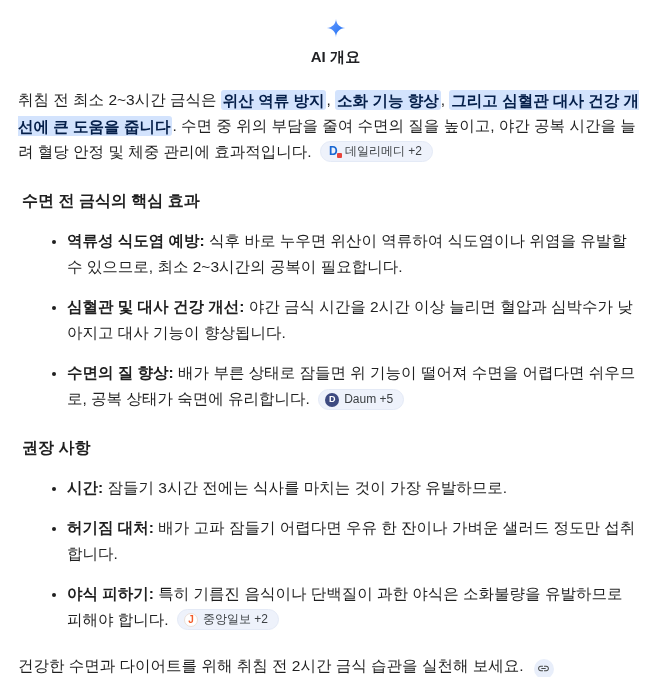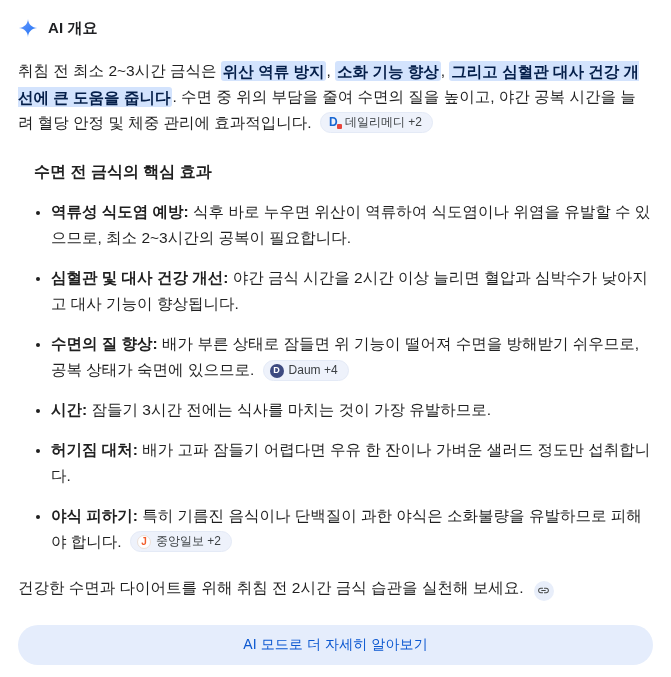--- a/index.html
+++ b/index.html
@@ -6,21 +6,21 @@
   html, body { margin: 0; padding: 0; }
   body {
     width: 671px; height: 677px; overflow: hidden;
     background: #ffffff;
     font-family: "Liberation Sans", "DejaVu Sans", sans-serif;
     color: #1f1f1f;
   }
   .page { padding: 14px 18px 0 18px; }
 
   
-  .header { display: flex; align-items: center; gap: 10px; margin: 4px 0 20px 0; }
+  .header { display: flex; align-items: center; gap: 10px; margin: 4px 0 20px 0; flex-direction: column; }
   .sparkle { width: 20px; height: 20px; display: inline-flex; }
   .hdr-title { font-size: 15px; font-weight: 700; color: #202124; letter-spacing: .1px; }
 
   
   .para { font-size: 15.5px; line-height: 26px; margin: 0 12px 10px 0; }
   .hl {
     background: #d3e3fd; color: #041e49; font-weight: 700;
     padding: 1.5px 2px; border-radius: 3px;
   }
 
@@ -46,22 +46,22 @@
     color: #fff; font-size: 9px; font-weight: 700; display: inline-flex;
     align-items: center; justify-content: center; font-style: normal;
   }
   .ic-joongang {
     width: 14px; height: 14px; border-radius: 50%; background: #fff;
     border: 1px solid #eadfd8; color: #f25c2a; font-size: 10px; font-weight: 800;
     display: inline-flex; align-items: center; justify-content: center; font-style: normal;
   }
 
   
-  .sec-heading { font-size: 16px; font-weight: 700; margin: 26px 0 16px 16px; color: #1f1f1f; }
-  ul.bullets { margin: 0; padding: 0 0 0 33px; }
+  .sec-heading { font-size: 16px; font-weight: 700; margin: 26px 0 16px 4px; color: #1f1f1f; }
+  ul.bullets { margin: 16px; padding: 0 0 0 33px; }
   ul.bullets li { font-size: 15.5px; line-height: 26px; margin: 0 0 14px 0; }
   ul.bullets li::marker { color: #1f1f1f; font-size: 13px; }
   .b { font-weight: 700; }
 
   
   .closing { margin: 20px 0 17px 0; }
   .link-badge {
     display: inline-flex; align-items: center; justify-content: center;
     width: 20px; height: 20px; border-radius: 50%;
     background: #e8eefa; border: none; cursor: pointer;
@@ -99,26 +99,27 @@
 
   <p class="para"><span>취침 전 최소 2~3시간 금식은 </span><span class="hl">위산 역류 방지</span><span>, </span><span class="hl">소화 기능 향상</span><span>, </span><span class="hl">그리고 심혈관 대사 건강 개선에 큰 도움을 줍니다</span><span>. 수면 중 위의 부담을 줄여 수면의 질을 높이고, 야간 공복 시간을 늘려 혈당 안정 및 체중 관리에 효과적입니다. </span><button class="chip">
         <i class="ic-dailymedi">D</i>
         <span>데일리메디 +2</span>
       </button></p>
 
   <h3 class="sec-heading">수면 전 금식의 핵심 효과</h3>
   <ul class="bullets">
     <li><span class="b">역류성 식도염 예방:</span><span> 식후 바로 누우면 위산이 역류하여 식도염이나 위염을 유발할 수 있으므로, 최소 2~3시간의 공복이 필요합니다.</span></li>
     <li><span class="b">심혈관 및 대사 건강 개선:</span><span> 야간 금식 시간을 2시간 이상 늘리면 혈압과 심박수가 낮아지고 대사 기능이 향상됩니다.</span></li>
-    <li><span class="b">수면의 질 향상:</span><span> 배가 부른 상태로 잠들면 위 기능이 떨어져 수면을 방해받기 쉬우므로, 공복 상태가 숙면에 있으므로. </span><button class="chip">
+    <li><span class="b">수면의 질 향상:</span><span> 배가 부른 상태로 잠들면 위 기능이 떨어져 수면을 어렵다면 쉬우므로, 공복 상태가 숙면에 유리합니다. </span><button class="chip">
           <i class="ic-daum">D</i>
-          <span>Daum +4</span>
+          <span>Daum +5</span>
         </button></li>
   </ul>
 
+  <h3 class="sec-heading">권장 사항</h3>
   <ul class="bullets">
     <li><span class="b">시간:</span><span> 잠들기 3시간 전에는 식사를 마치는 것이 가장 유발하므로.</span></li>
     <li><span class="b">허기짐 대처:</span><span> 배가 고파 잠들기 어렵다면 우유 한 잔이나 가벼운 샐러드 정도만 섭취합니다.</span></li>
     <li><span class="b">야식 피하기:</span><span> 특히 기름진 음식이나 단백질이 과한 야식은 소화불량을 유발하므로 피해야 합니다. </span><button class="chip">
           <i class="ic-joongang">J</i>
           <span>중앙일보 +2</span>
         </button></li>
   </ul>
 
   <p class="para closing"><span>건강한 수면과 다이어트를 위해 취침 전 2시간 금식 습관을 실천해 보세요. </span><button class="link-badge">

